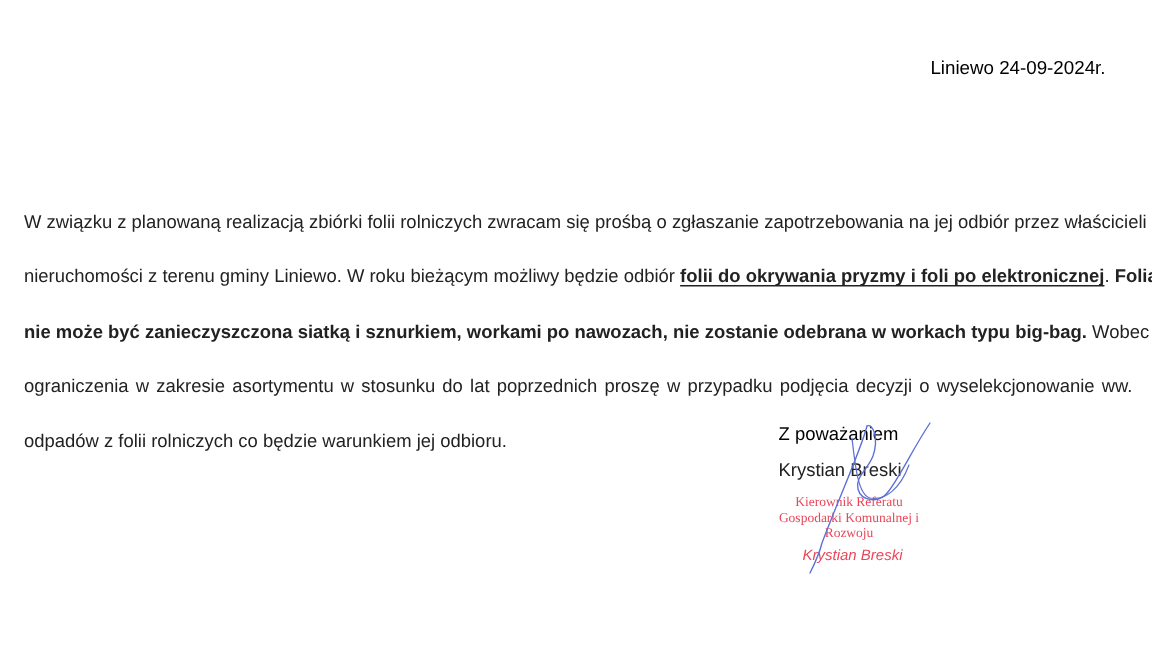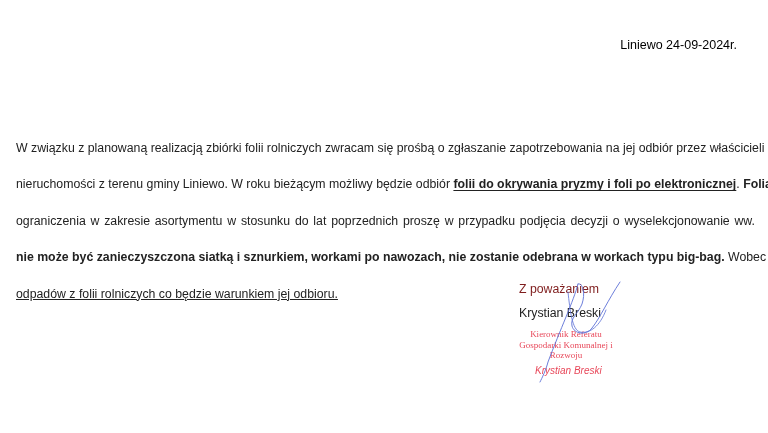--- a/index.html
+++ b/index.html
@@ -52,35 +52,34 @@
     .p2 { top: 210px; }
     .line {
       display: block;
       text-align: justify;
       text-align-last: justify;
       white-space: nowrap;
       margin-top: 18px;
     }
     .line.last {
       text-align-last: left;
-      text-decoration: underline;
     }
     .b { font-weight: bold; }
     .u { text-decoration: underline; text-underline-offset: 2px; }
     a.email {
       color: #2f74c0;
       text-decoration: underline;
       text-underline-offset: 2px;
     }
     .closing {
       position: absolute;
       left: 519px;
       top: 282px;
       font-size: 12.3px;
-      color: #7f1d1d;
+      color: #000000;
     }
     .signer {
       position: absolute;
       left: 519px;
       top: 306px;
       font-size: 12.3px;
       color: #222;
     }
     .stamp {
       position: absolute;
@@ -114,22 +113,22 @@
 <body>
 
 <div class="page">
 
   <div class="date">Liniewo 24-09-2024r.</div>
 
 
   <div class="body-text p1">
     <span class="line"><span>W związku z planowaną realizacją zbiórki folii rolniczych zwracam się prośbą o zgłaszanie zapotrzebowania na jej odbiór przez właścicieli</span></span>
     <span class="line"><span>nieruchomości z terenu gminy Liniewo. W roku bieżącym możliwy będzie odbiór </span><span class="b u">folii do okrywania pryzmy i foli po elektronicznej</span><span>. </span><span class="b">Folia</span></span>
+    <span class="line"><span class="b">nie może być zanieczyszczona siatką i sznurkiem, workami po nawozach, nie zostanie odebrana w workach typu big-bag.</span><span> Wobec</span></span>
     <span class="line"><span>ograniczenia w zakresie asortymentu w stosunku do lat poprzednich proszę w przypadku podjęcia decyzji o wyselekcjonowanie ww.</span></span>
-    <span class="line"><span class="b">nie może być zanieczyszczona siatką i sznurkiem, workami po nawozach, nie zostanie odebrana w workach typu big-bag.</span><span> Wobec</span></span>
     <span class="line last"><span>odpadów z folii rolniczych co będzie warunkiem jej odbioru.</span></span>
   </div>
 
 
   <div class="closing">Z poważaniem</div>
   <div class="signer">Krystian Breski</div>
 
   <div class="stamp">
     <div>Kierownik Referatu</div>
     <div>Gospodarki Komunalnej i Rozwoju</div>

